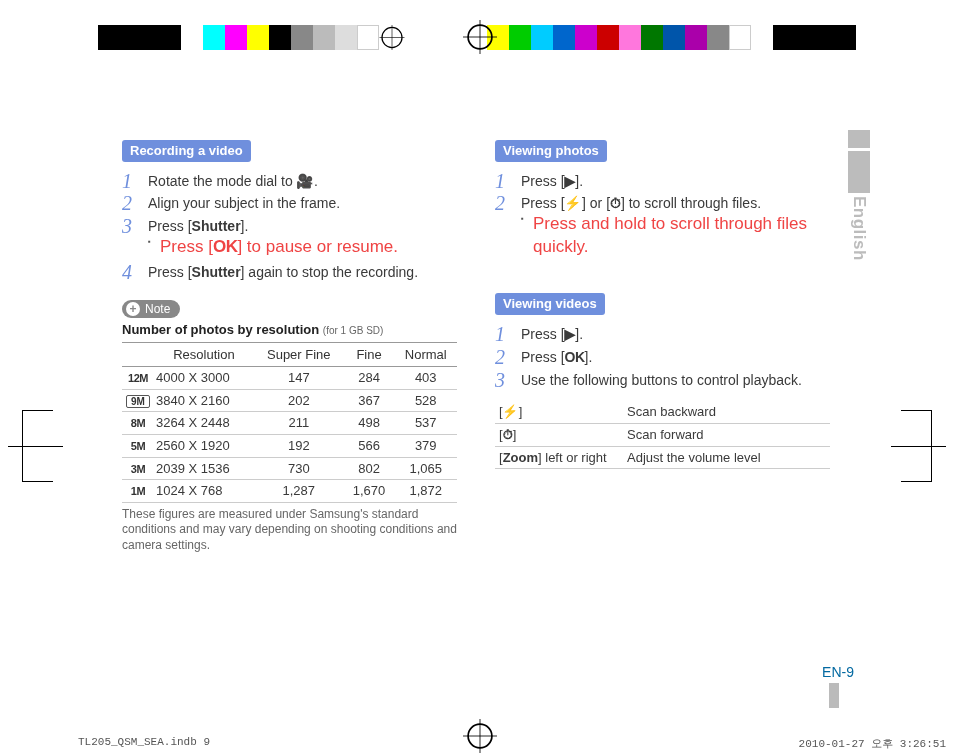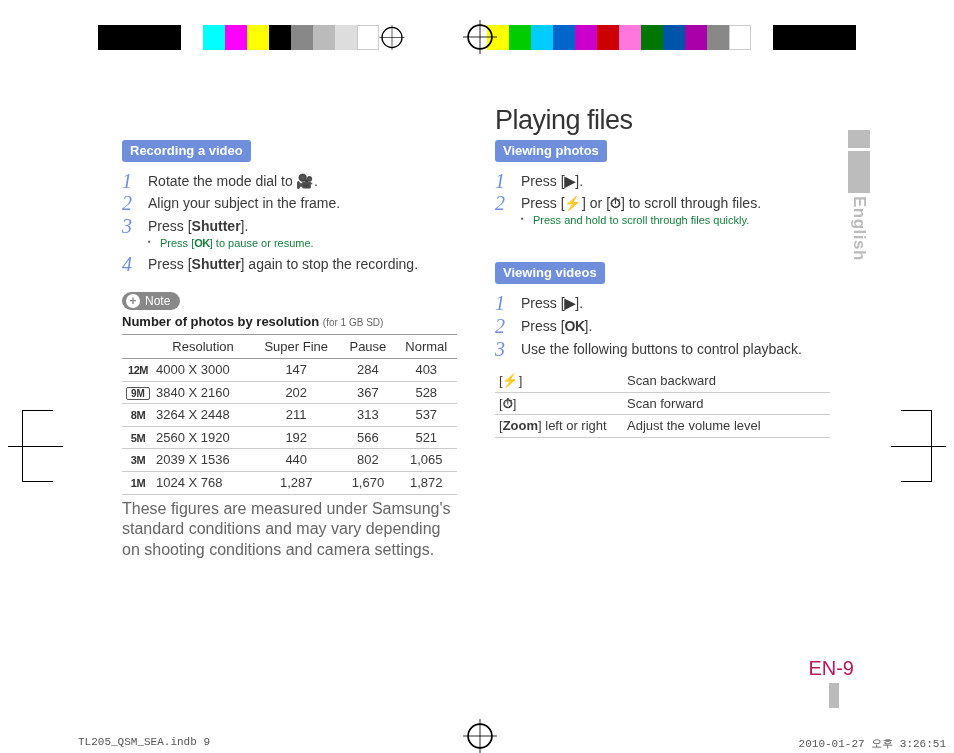--- a/index.html
+++ b/index.html
@@ -108,24 +108,24 @@
     content: counter(st);
     position:absolute;
     left:0;
     top:-2px;
     font-size:20px;
     font-style:italic;
     color:#6f8fdd;
     font-family: Georgia, serif;
   }
   .sub {
-    font-size:11px;
+    font-size:17px;
     padding-left:12px;
     position:relative;
-    color:#15803d;
+    color:#ef4444;
   }
   .sub::before {
     content:"▪";
     position:absolute;
     left:0;
     top:1px;
     font-size:8px;
     color:#555;
   }
   .notebadge {
@@ -167,21 +167,21 @@
     border-top:1px solid #999;
     color:#333;
   }
   .restable td {
     padding:2px 4px;
     border-bottom:1px solid #ccc;
     text-align:center;
   }
   .restable td:first-child { width:24px; }
   .restable td:nth-child(2) { text-align:left; padding-left:2px; }
-  .resfoot { font-size:16px; color:#666; margin-top:4px; line-height:1.3; }
+  .resfoot { font-size:12px; color:#666; margin-top:4px; line-height:1.3; }
   .ctrltable td {
     padding:2px 4px;
     border-bottom:1px solid #ccc;
     font-size:13px;
     text-align:left;
   }
   .ctrltable { margin-top:4px; }
   .ctrltable td:first-child { width:120px; }
   .ic { font-weight:bold; font-family: Arial; }
   .ok { font-weight:bold; letter-spacing:-0.5px; }
@@ -195,22 +195,22 @@
     border-radius:2px;
     padding:0 1px;
     line-height:11px;
     color:#333;
   }
   .resicon.noborder { border:none; font-size:11px; letter-spacing:-0.5px; }
   .pagenum {
     position:absolute;
     right:100px;
     bottom:40px;
-    font-size:20px;
-    color:#be185d;
+    font-size:14px;
+    color:#0369a1;
   }
   .bar-under {
     position:absolute;
     right:115px;
     bottom:12px;
     width:10px; height:25px;
     background:#bbb;
   }
   .footer {
     position:absolute;
@@ -286,21 +286,20 @@
   <div class="crop right">
       <div class="h"></div>
     </div>
 
   <div class="langtab">
     <div class="bar" style="height:18px"></div>
     <div class="bar" style="height:42px;margin-top:3px"></div>
     <div class="txt">English</div>
   </div>
 
-  <h1>Playing files</h1>
 
   <div class="col left">
     <span class="tag">Recording a video</span>
     <ol class="steps">
       <li>
         <span>Rotate the mode dial to </span><span class="ic">🎥</span><span>.</span>
       </li>
       <li><span>Align your subject in the frame.</span></li>
       <li>
         <span>Press [</span><b>Shutter</b><span>].</span>
@@ -317,21 +316,21 @@
     </div>
     <div class="tbltitle">
       <b>Number of photos by resolution</b> <small>(for 1 GB SD)</small>
     </div>
     <table class="restable">
       <thead>
           <tr id="reshead">
             <th></th>
             <th>Resolution</th>
             <th>Super Fine</th>
-            <th>Pause</th>
+            <th>Fine</th>
             <th>Normal</th>
           </tr>
         </thead>
       <tbody id="resbody">
           <tr>
             <td><span class="resicon noborder">12M</span></td>
             <td>4000 X 3000</td>
             <td>147</td>
             <td>284</td>
             <td>403</td>
@@ -340,34 +339,34 @@
             <td><span class="resicon">9M</span></td>
             <td>3840 X 2160</td>
             <td>202</td>
             <td>367</td>
             <td>528</td>
           </tr>
           <tr>
             <td><span class="resicon noborder">8M</span></td>
             <td>3264 X 2448</td>
             <td>211</td>
-            <td>313</td>
+            <td>498</td>
             <td>537</td>
           </tr>
           <tr>
             <td><span class="resicon noborder">5M</span></td>
             <td>2560 X 1920</td>
             <td>192</td>
             <td>566</td>
-            <td>521</td>
+            <td>379</td>
           </tr>
           <tr>
             <td><span class="resicon noborder">3M</span></td>
             <td>2039 X 1536</td>
-            <td>440</td>
+            <td>730</td>
             <td>802</td>
             <td>1,065</td>
           </tr>
           <tr>
             <td><span class="resicon noborder">1M</span></td>
             <td>1024 X 768</td>
             <td>1,287</td>
             <td>1,670</td>
             <td>1,872</td>
           </tr>

